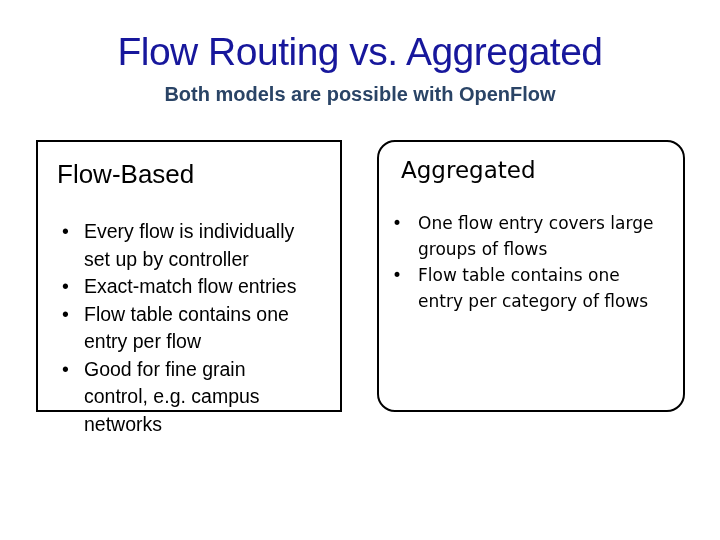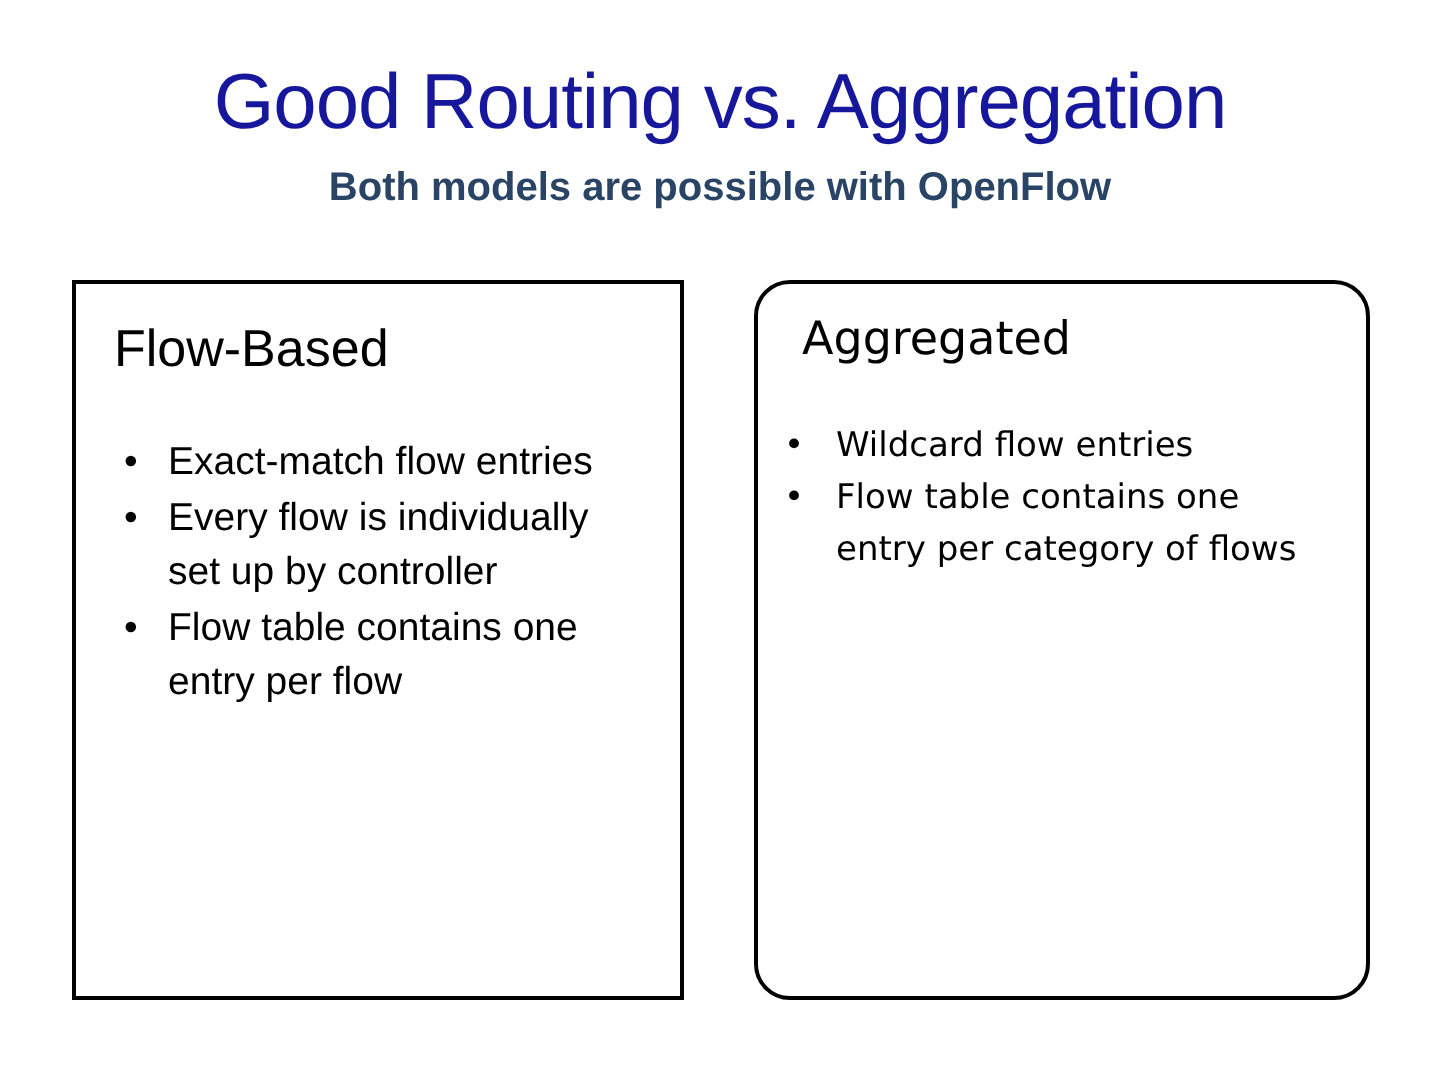--- a/index.html
+++ b/index.html
@@ -32,21 +32,21 @@
     left: 0;
     width: 720px;
     text-align: center;
     font-size: 20px;
     color: #2a4466;
     margin: 0;
   }
   .panel {
     position: absolute;
     top: 140px;
-    height: 360px;
+    height: 272px;
     border: 2px solid #000000;
     background: #ffffff;
     box-sizing: border-box;
   }
   .panel-left {
     left: 36px;
     width: 306px;
   }
   .panel-right {
     left: 377px;
@@ -93,35 +93,39 @@
   ul.bullets li::before {
     content: "\2022";
     position: absolute;
   }
   .panel-left ul.bullets li::before { left: 24px; }
   .panel-right ul.bullets li::before { left: 13px; }
 </style>
 </head>
 <body>
 
-<h1 class="slide-title">Good Routing vs. Aggregation</h1>
+<h1 class="slide-title">Flow Routing vs. Aggregated</h1>
 
 <h2 class="slide-subtitle">Both models are possible with OpenFlow</h2>
 
 <div class="panel panel-left">
   <h3 class="panel-heading">Flow-Based</h3>
   <ul class="bullets">
-      <li>Exact-match flow entries</li>
       <li>Every flow is individually
 set up by controller</li>
+      <li>Exact-match flow entries</li>
       <li>Flow table contains one
 entry per flow</li>
+      <li>Good for fine grain
+control, e.g. campus
+networks</li>
     </ul>
 </div>
 
 <div class="panel panel-right">
   <h3 class="panel-heading">Aggregated</h3>
   <ul class="bullets">
-      <li>Wildcard flow entries</li>
+      <li>One flow entry covers large
+groups of flows</li>
       <li>Flow table contains one
 entry per category of flows</li>
     </ul>
 </div>
 
 </body></html>

